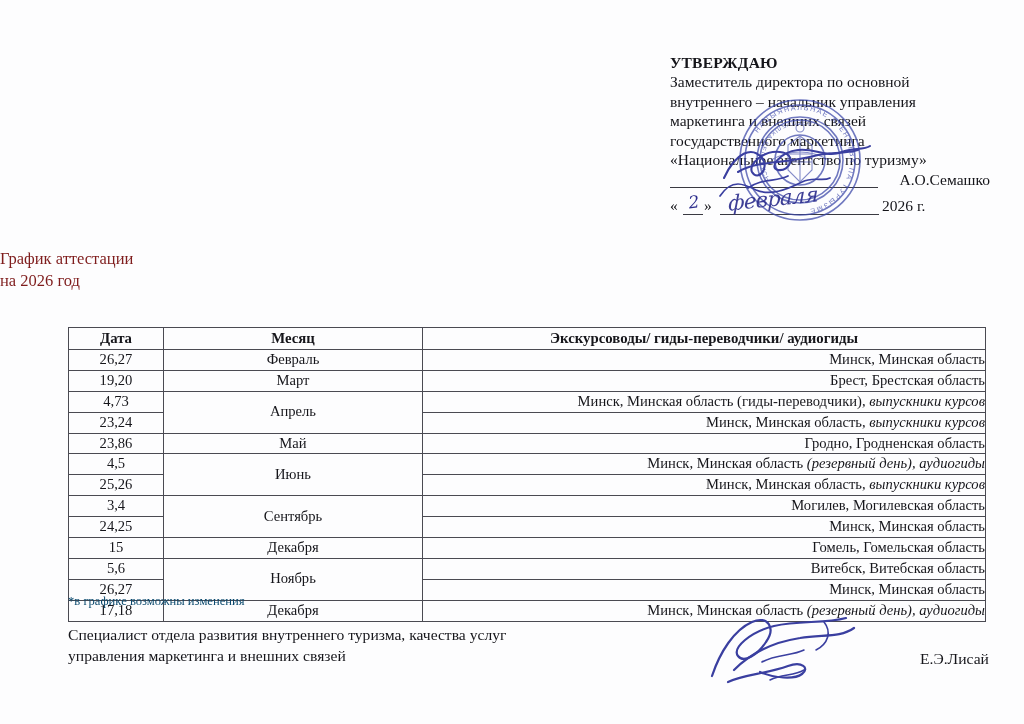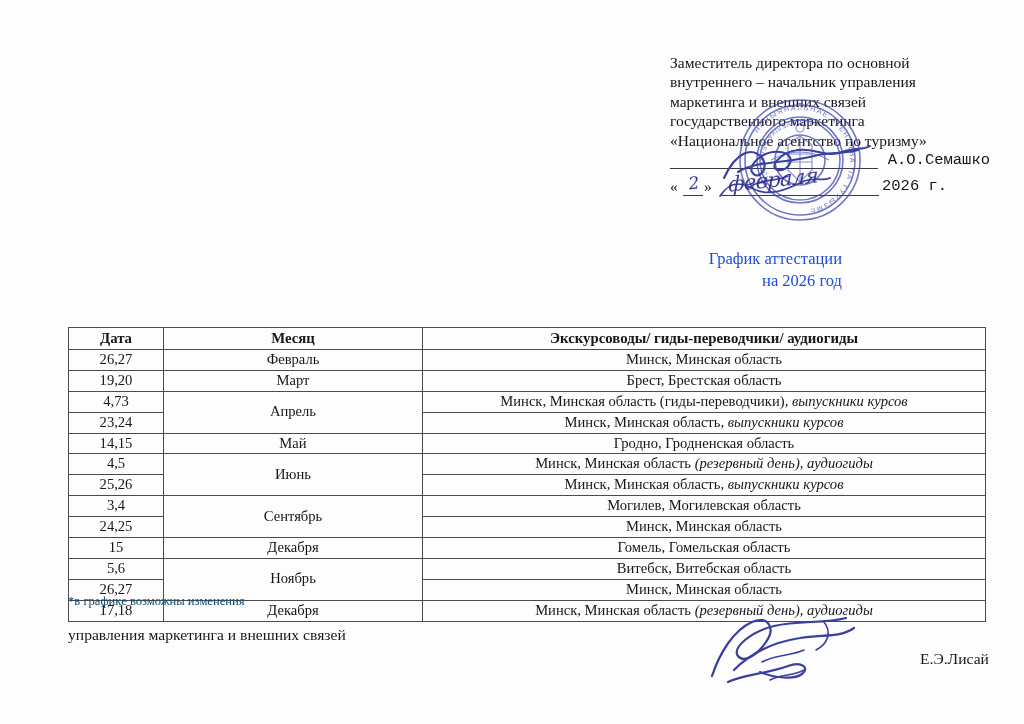--- a/index.html
+++ b/index.html
@@ -37,21 +37,20 @@
     letter-spacing: 0.2px;
   }
   .approval .appr-line {
     white-space: nowrap;
   }
 
   .sign-row {
     position: relative;
     margin-top: 1px;
     height: 22px;
-    font-family: Liberation Mono, monospace;
   }
   .sign-rule {
     position: absolute;
     left: 0;
     top: 17px;
     width: 208px;
     border-bottom: 1.1px solid #3a3a42;
   }
   .sign-name {
     position: absolute;
@@ -86,21 +85,20 @@
     position: absolute;
     left: 13px;
     top: 19px;
     width: 20px;
     border-bottom: 1.1px solid #3a3a42;
   }
   .date-row .year {
     position: absolute;
     left: 212px;
     top: 1px;
-    font-family: Liberation Mono, monospace;
   }
 
   
   .hand {
     font-family: "DejaVu Serif", serif;
     font-style: italic;
     color: #2e2f8e;
   }
   .hand-day {
     position: absolute;
@@ -146,24 +144,24 @@
     z-index: 5;
     pointer-events: none;
   }
 
   
   .doc-title {
     position: absolute;
     left: 0;
     top: 248px;
     width: 842px;
-    text-align: right;
+    text-align: left;
     font-size: 16.5px;
     line-height: 22px;
-    color: #1d4ed8;
+    color: #7f1d1d;
   }
 
   
   .sched-wrap {
     position: absolute;
     left: 68px;
     top: 327px;
     width: 917px;
   }
   table.sched {
@@ -186,21 +184,21 @@
     text-align: center;
     height: 20px;
     font-size: 14.8px;
   }
   col.c-date  { width: 95px; }
   col.c-month { width: 259px; }
   col.c-where { width: 563px; }
 
   td.date  { text-align: center; }
   td.month { text-align: center; }
-  td.where { text-align: center; padding-left: 7px; }
+  td.where { text-align: right; padding-left: 7px; }
   td.where i { font-style: italic; }
 
   .note {
     position: absolute;
     left: 68px;
     top: 594px;
     font-size: 12.6px;
     color: #0c4a6e;
   }
 
@@ -224,20 +222,21 @@
     height: 78px;
     pointer-events: none;
   }
 </style>
 </head>
 <body>
 
 <div class="page">
 
   <div class="approval">
+    <div class="appr-title">УТВЕРЖДАЮ</div>
     <div class="appr-line">Заместитель директора по основной</div>
     <div class="appr-line">внутреннего – начальник управления</div>
     <div class="appr-line">маркетинга и внешних связей</div>
     <div class="appr-line">государственного маркетинга</div>
     <div class="appr-line">«Национальное агентство по туризму»</div>
 
     <div class="sign-row">
       <div class="sign-rule"></div>
       <div class="sign-name">А.О.Семашко</div>
     </div>
@@ -328,21 +327,21 @@
           <tr>
             <td class="date">4,73</td>
             <td class="month" rowspan="2">Апрель</td>
             <td class="where">Минск, Минская область (гиды-переводчики), <i>выпускники курсов</i></td>
           </tr>
           <tr>
             <td class="date">23,24</td>
             <td class="where">Минск, Минская область, <i>выпускники курсов</i></td>
           </tr>
           <tr>
-            <td class="date">14,15</td>
+            <td class="date">23,86</td>
             <td class="month">Май</td>
             <td class="where">Гродно, Гродненская область</td>
           </tr>
           <tr>
             <td class="date">4,5</td>
             <td class="month" rowspan="2">Июнь</td>
             <td class="where">Минск, Минская область <i>(резервный день), аудиогиды</i></td>
           </tr>
           <tr>
             <td class="date">25,26</td>
@@ -377,20 +376,21 @@
             <td class="where">Минск, Минская область <i>(резервный день), аудиогиды</i></td>
           </tr>
         </tbody>
     </table>
   </div>
 
   <div class="note">*в графике возможны изменения</div>
 
   <div class="footer">
     <div class="f-left">
+      <div>Специалист отдела развития внутреннего туризма, качества услуг</div>
       <div>управления маркетинга и внешних связей</div>
     </div>
     <div class="foot-sign">
       <svg width="190" height="78" viewBox="0 0 190 78" aria-hidden="true">
         <g fill="none" stroke="#3a3fa0" stroke-width="2.2" stroke-linecap="round">
           <path d="M8 64 C16 40, 30 18, 48 10 C64 3, 72 16, 62 30 C54 42, 40 52, 34 44 C28 36, 46 20, 70 14 C96 8, 120 12, 142 6"></path>
           <path d="M30 58 C48 40, 70 30, 96 26 C118 22, 136 26, 150 16"></path>
           <path d="M24 70 C42 62, 62 62, 84 54 C98 49, 106 56, 98 62 C90 68, 70 66, 56 60"></path>
         </g>
         <g fill="none" stroke="#3a3fa0" stroke-width="1.6" stroke-linecap="round">

